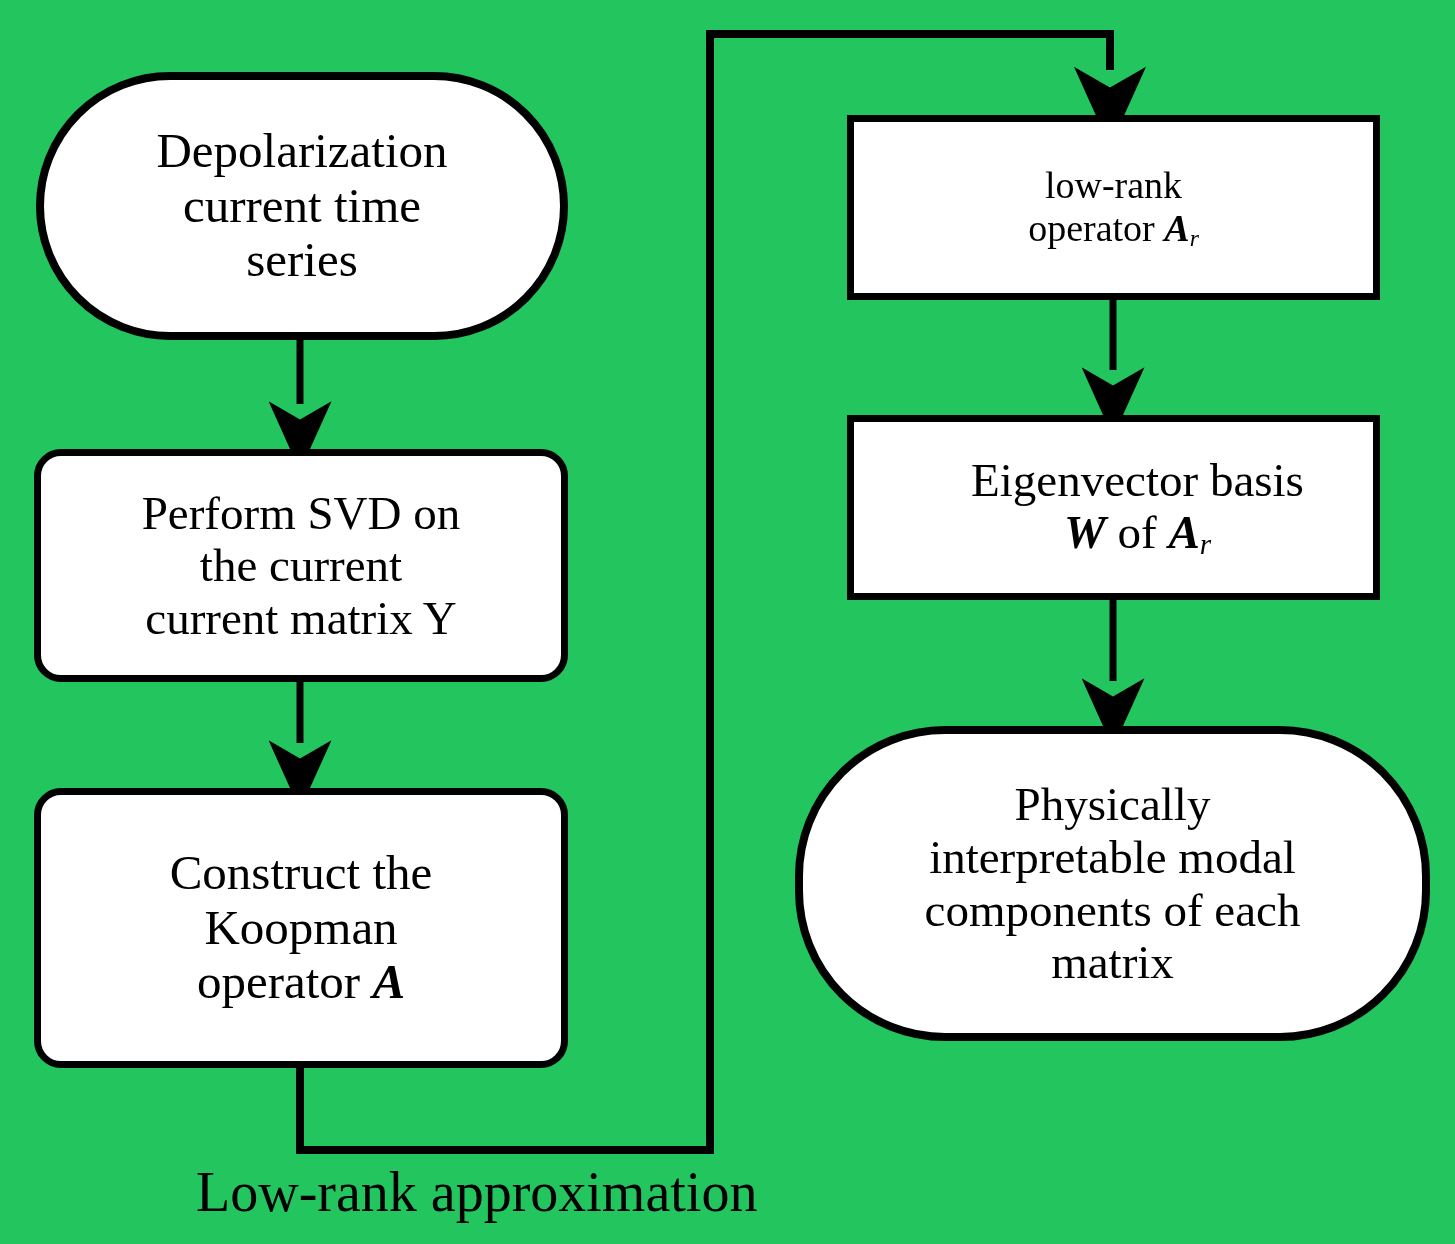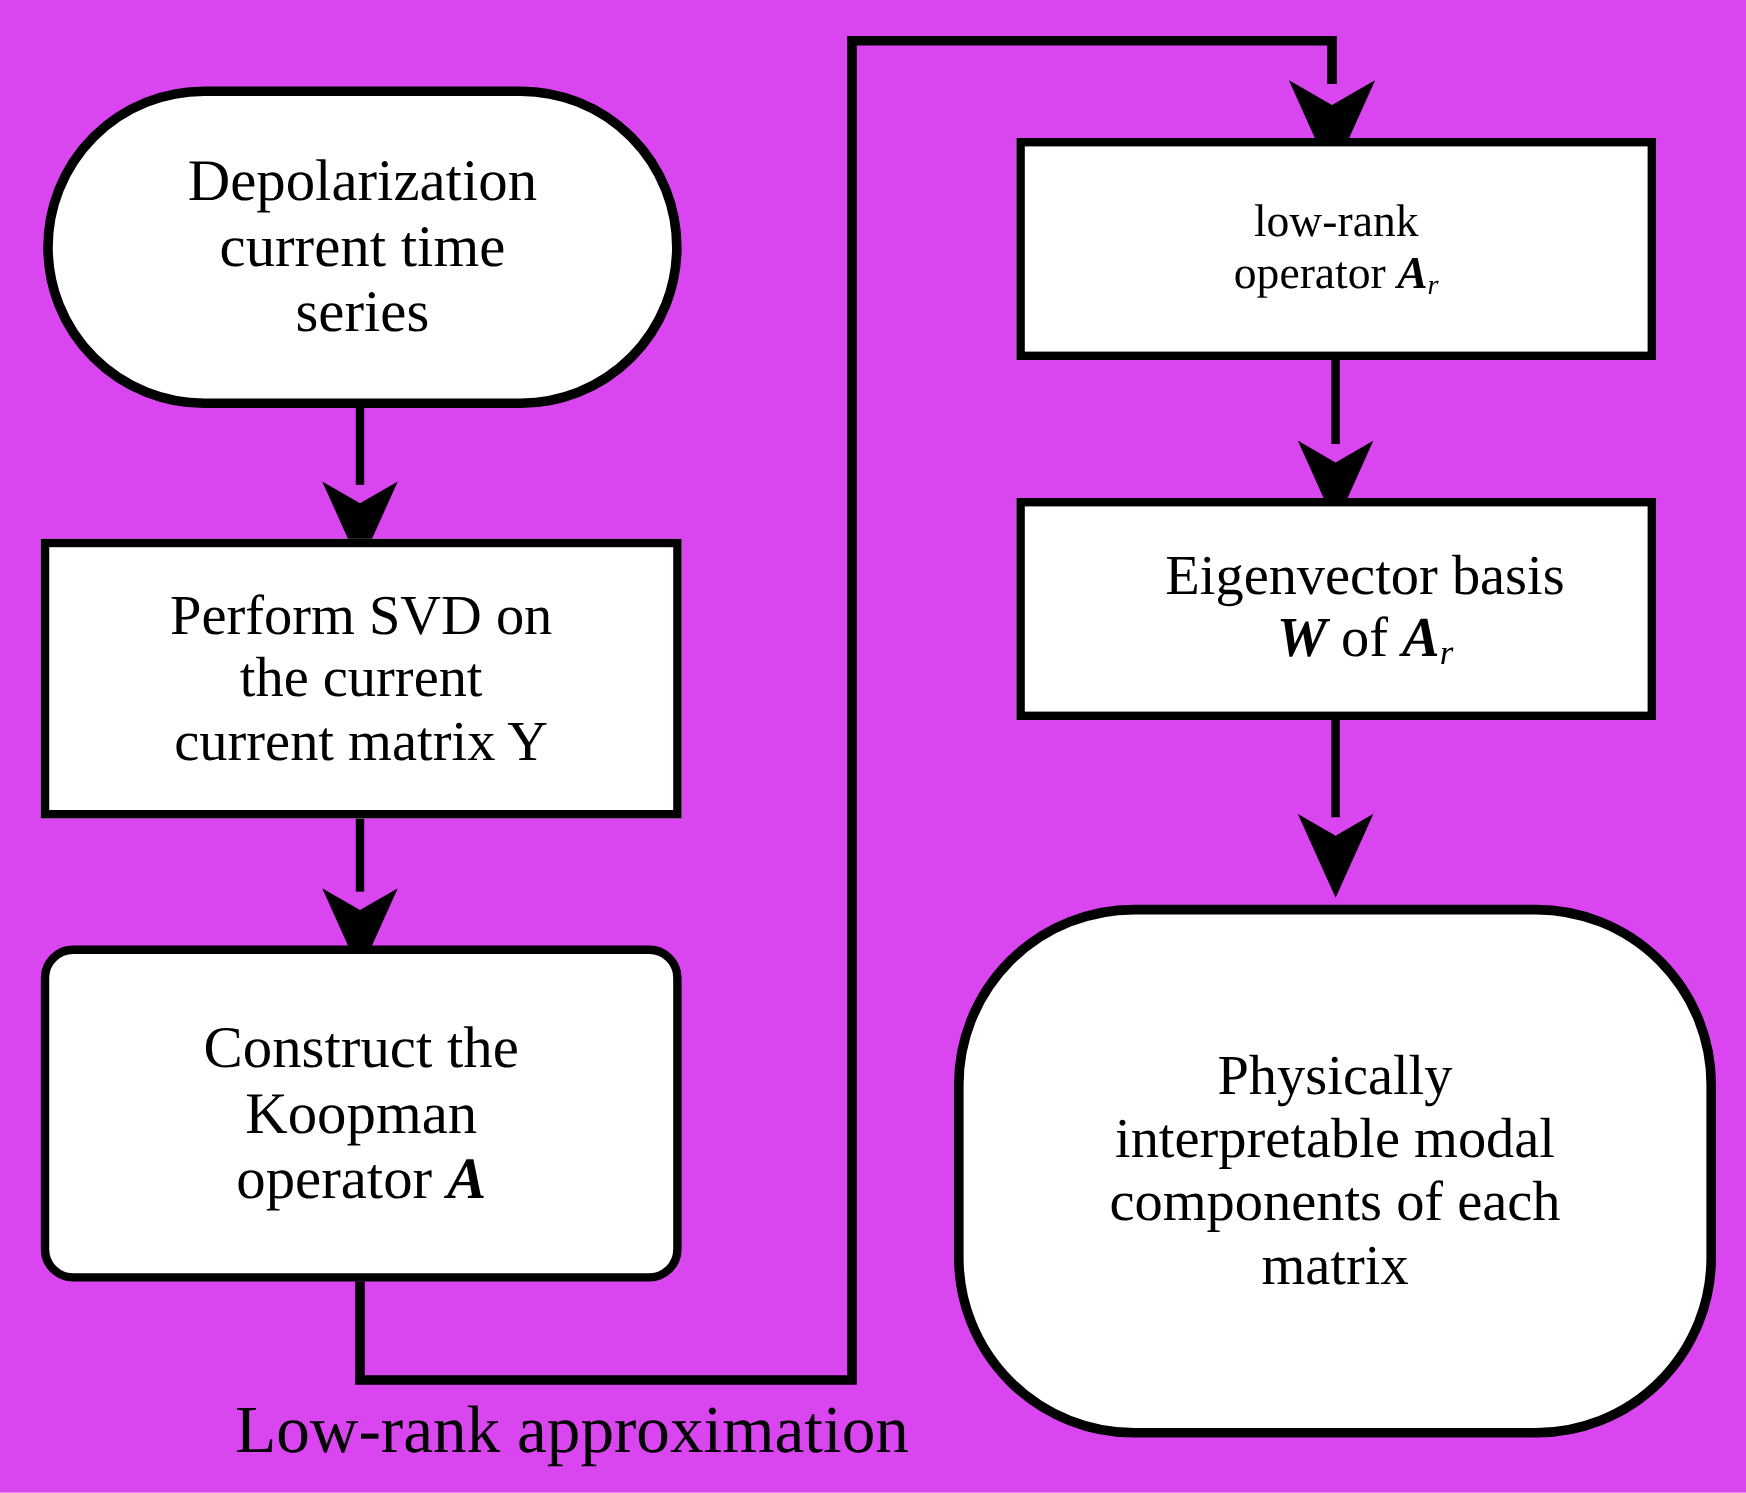--- a/index.html
+++ b/index.html
@@ -1,19 +1,19 @@
 <!DOCTYPE html>
 <html><head>
 <meta charset="utf-8">
 <style>
   html,body{margin:0;padding:0;background:#ffffff;}
   #stage{
     position:relative;
     width:1455px;height:1244px;
-    background:#d946ef;
+    background:#22c55e;
     font-family:"Liberation Serif","DejaVu Serif",serif;
     overflow:hidden;
   }
   svg.edges{position:absolute;left:0;top:0;width:1455px;height:1244px;overflow:visible;}
   .node{
     position:absolute;
     box-sizing:border-box;
     border:7px solid #000000;
     background:#ffffff;
     display:flex;
@@ -68,21 +68,21 @@
   </svg>
 
   <div class="node stadium" style="left:36px;top:72px;width:532px;height:268px;border-radius:134px;font-size:49px;">
     <span class="node-text">
       <span>Depolarization</span><br>
       <span>current time</span><br>
       <span>series</span>
     </span>
   </div>
 
-  <div class="node" style="left:34px;top:449px;width:534px;height:233px;font-size:47px;">
+  <div class="node" style="left:34px;top:449px;width:534px;height:233px;font-size:47px;border-radius:27px;">
     <span class="node-text">
       <span>Perform SVD on</span><br>
       <span>the current</span><br>
       <span>current matrix Y</span>
     </span>
   </div>
 
   <div class="node" style="left:34px;top:788px;width:534px;height:280px;font-size:49px;border-radius:27px;">
     <span class="node-text">
       <span>Construct the</span><br>
@@ -98,21 +98,21 @@
     </span>
   </div>
 
   <div class="node" style="left:847px;top:415px;width:533px;height:185px;font-size:47px;padding-left:48px;">
     <span class="node-text">
       <span>Eigenvector basis</span><br>
       <span class="mathbi">W</span><span>&nbsp;</span><span>of</span><span>&nbsp;</span><span class="mathbi">A</span><span class="sub">r</span>
     </span>
   </div>
 
-  <div class="node stadium" style="left:795px;top:726px;width:635px;height:444px;border-radius:150px;font-size:47px;margin-top:28px;">
+  <div class="node stadium" style="left:795px;top:726px;width:635px;height:315px;border-radius:150px;font-size:47px;">
     <span class="node-text">
       <span>Physically</span><br>
       <span>interpretable modal</span><br>
       <span>components of each</span><br>
       <span>matrix</span>
     </span>
   </div>
 
   <div class="edge-label" style="left:196px;top:1160px;font-size:56px;">Low-rank approximation</div>
 

